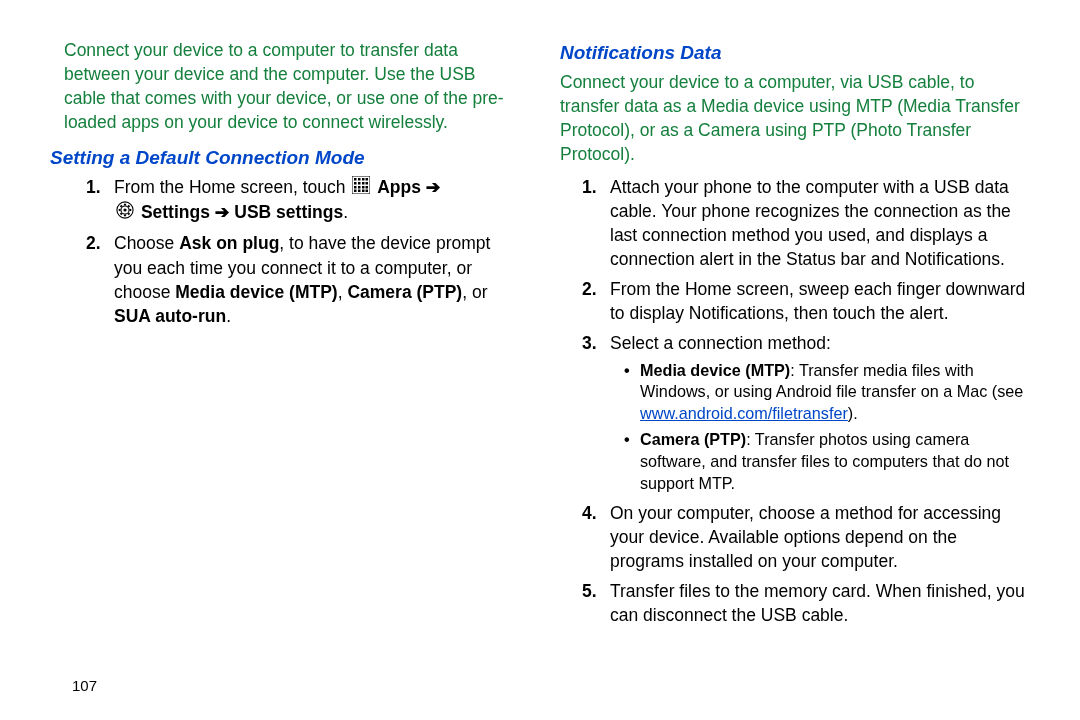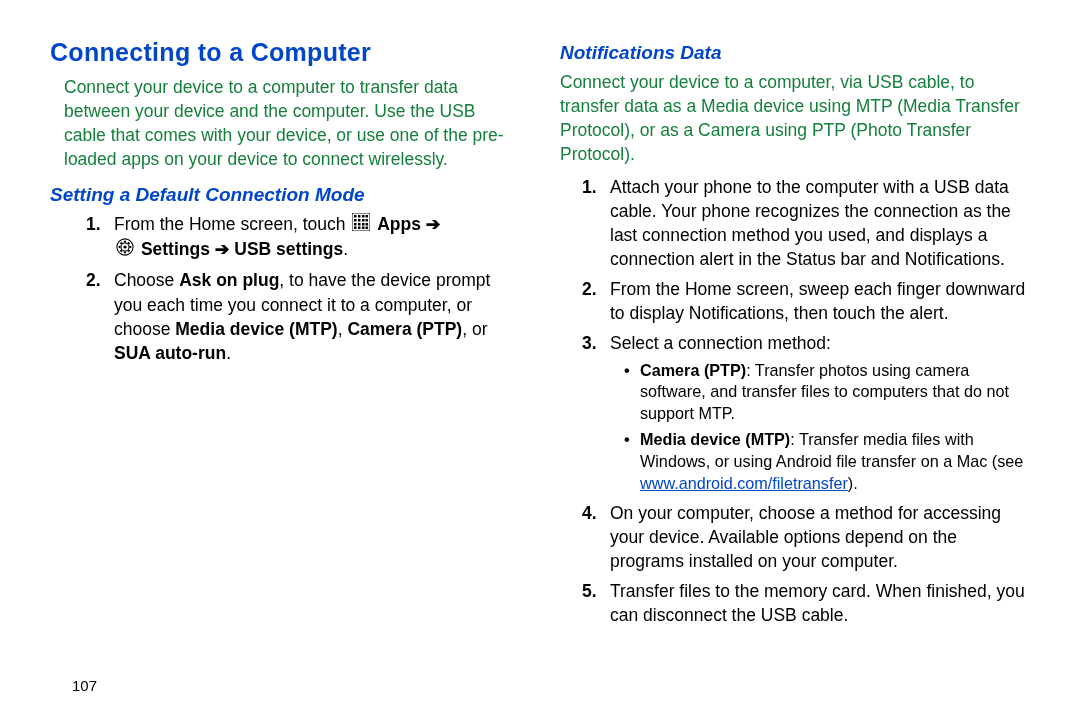--- a/index.html
+++ b/index.html
@@ -19,21 +19,20 @@
   .arrow { font-weight: 700; }
   .link { color: #0046c8; text-decoration: underline; }
   .page-num { position: absolute; bottom: 26px; left: 72px; font-size: 15px; color: #000; }
   .icon { display: inline-block; vertical-align: middle; margin: 0 2px; }
 </style>
 </head>
 <body>
 
 <div class="page">
   <div class="col">
-    <h1>Connecting to a Computer</h1>
     <p class="body">Connect your device to a computer to transfer data between your device and the computer. Use the USB cable that comes with your device, or use one of the pre-loaded apps on your device to connect wirelessly.</p>
     <h2>Setting a Default Connection Mode</h2>
     <ol>
       <li>
         <span class="num">1.</span>
         <span>From the Home screen, touch </span>
         <span class="icon">
           <svg width="18" height="18" viewBox="0 0 18 18">
               <rect x="0" y="0" width="18" height="18" fill="none" stroke="#000" stroke-width="1"></rect>
               <g fill="#000">
@@ -96,24 +95,24 @@
       </li>
       <li>
         <span class="num">2.</span>
         <span>From the Home screen, sweep each finger downward to display Notifications, then touch the alert.</span>
       </li>
       <li>
         <span class="num">3.</span>
         <span>Select a connection method:</span>
         <ul class="bullets">
           <li>
-            <span class="bold">Camera (PTP)</span><span>: Transfer photos using camera software, and transfer files to computers that do not support MTP.</span>
+            <span class="bold">Media device (MTP)</span><span>: Transfer media files with Windows, or using Android file transfer on a Mac (see </span><span class="link">www.android.com/filetransfer</span><span>).</span>
           </li>
           <li>
-            <span class="bold">Media device (MTP)</span><span>: Transfer media files with Windows, or using Android file transfer on a Mac (see </span><span class="link">www.android.com/filetransfer</span><span>).</span>
+            <span class="bold">Camera (PTP)</span><span>: Transfer photos using camera software, and transfer files to computers that do not support MTP.</span>
           </li>
         </ul>
       </li>
       <li>
         <span class="num">4.</span>
         <span>On your computer, choose a method for accessing your device. Available options depend on the programs installed on your computer.</span>
       </li>
       <li>
         <span class="num">5.</span>
         <span>Transfer files to the memory card. When finished, you can disconnect the USB cable.</span>

